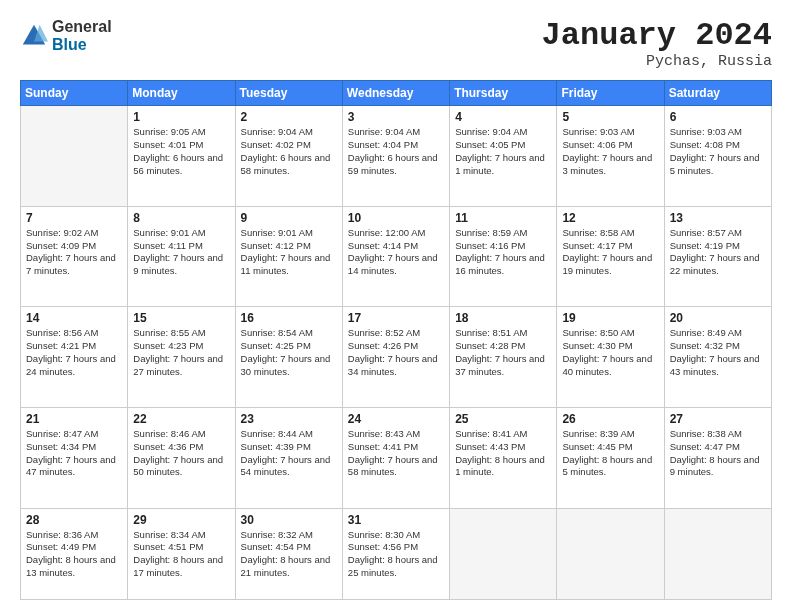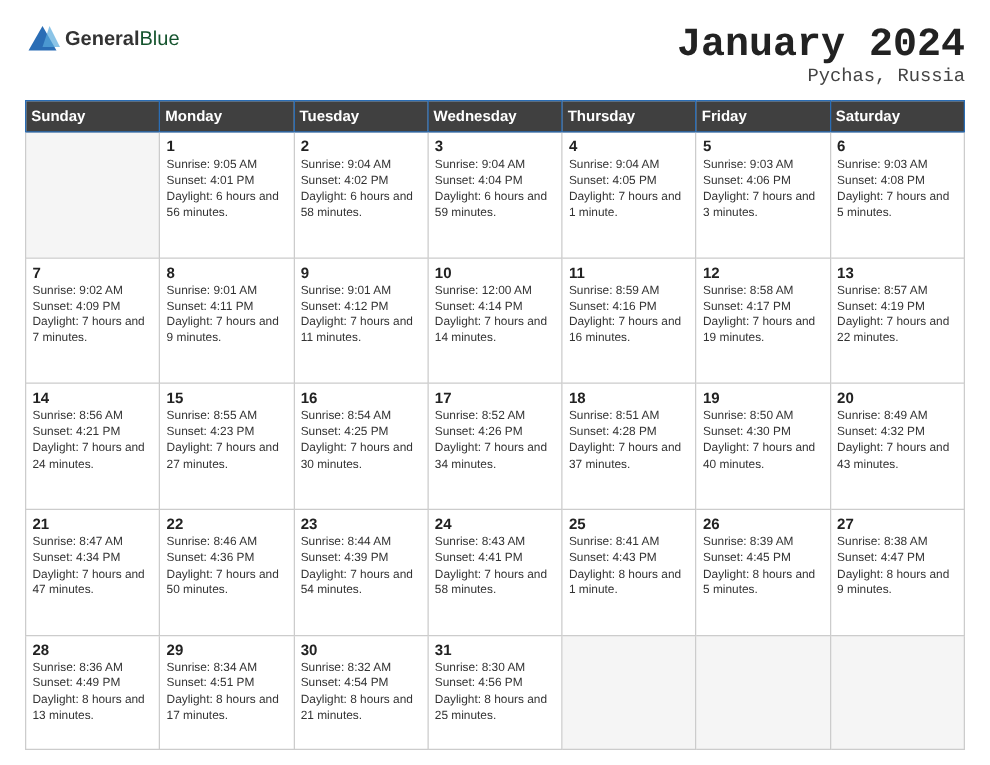--- a/index.html
+++ b/index.html
@@ -23,31 +23,32 @@
       align-items: flex-start;
       margin-bottom: 10px;
     }
     .logo {
       display: flex;
       align-items: center;
       gap: 4px;
     }
     .logo-text {
       display: flex;
+      flex-direction: column;
       line-height: 1.1;
     }
     .logo-general {
       font-size: 16px;
       font-weight: bold;
       color: #333;
     }
     .logo-blue {
       font-size: 16px;
-      font-weight: normal;
-      color: #14532d;
+      font-weight: bold;
+      color: #0369a1;
     }
     .logo-icon {
       width: 28px;
       height: 28px;
     }
     .title-block {
       text-align: right;
       font-family: Liberation Mono, monospace;
     }
     .title-month {
@@ -61,21 +62,21 @@
       color: #444;
     }
     .calendar {
       flex: 1;
       border: 1px solid #ccc;
       border-collapse: collapse;
       width: 100%;
       table-layout: fixed;
     }
     .calendar th {
-      background: #404040;
+      background: #3b82f6;
       color: #fff;
       font-size: 12px;
       font-weight: bold;
       padding: 5px 4px;
       text-align: left;
       border: 1px solid #2a6db5;
     }
     .calendar td {
       border: 1px solid #ccc;
       vertical-align: top;

